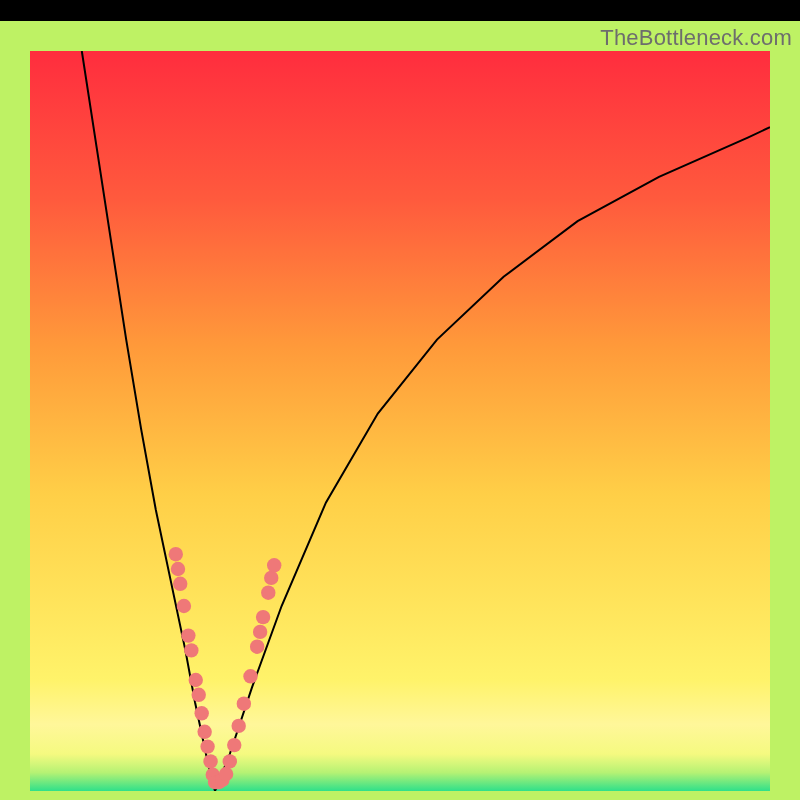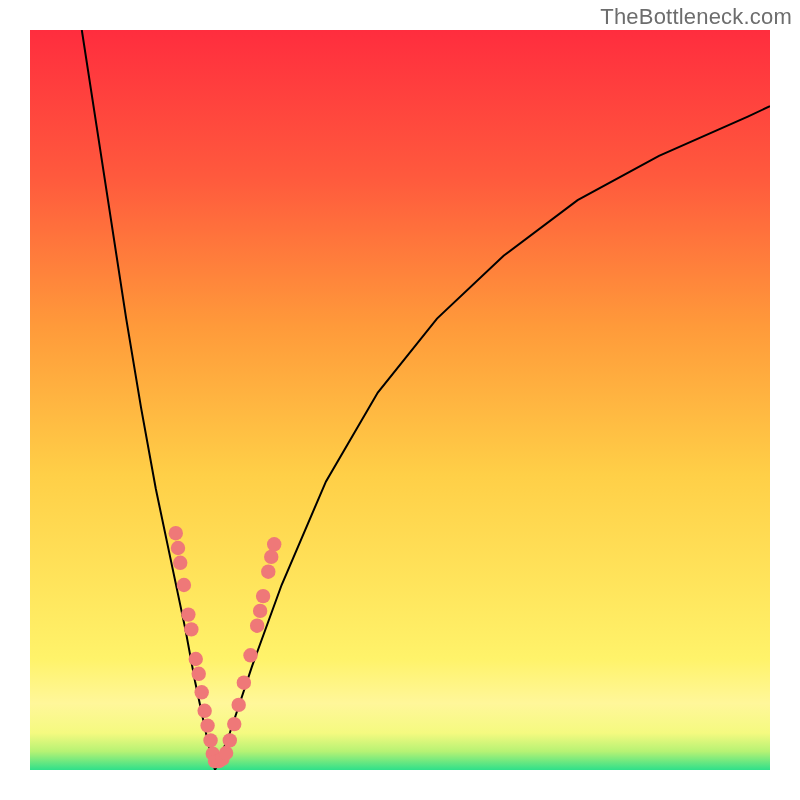--- a/index.html
+++ b/index.html
@@ -7,21 +7,22 @@
     padding: 0;
     width: 800px;
     height: 800px;
     background: #000;
     overflow: hidden;
     font-family: Arial, Helvetica, sans-serif;
   }
   .frame {
     position: absolute;
     inset: 0;
-    background: #ffffff;
+    background: #bef264;
+    margin-top: 21px;
   }
   .plot-area {
     position: absolute;
     left: 30px;
     top: 30px;
     width: 740px;
     height: 740px;
   }
   .gradient {
     position: absolute;

